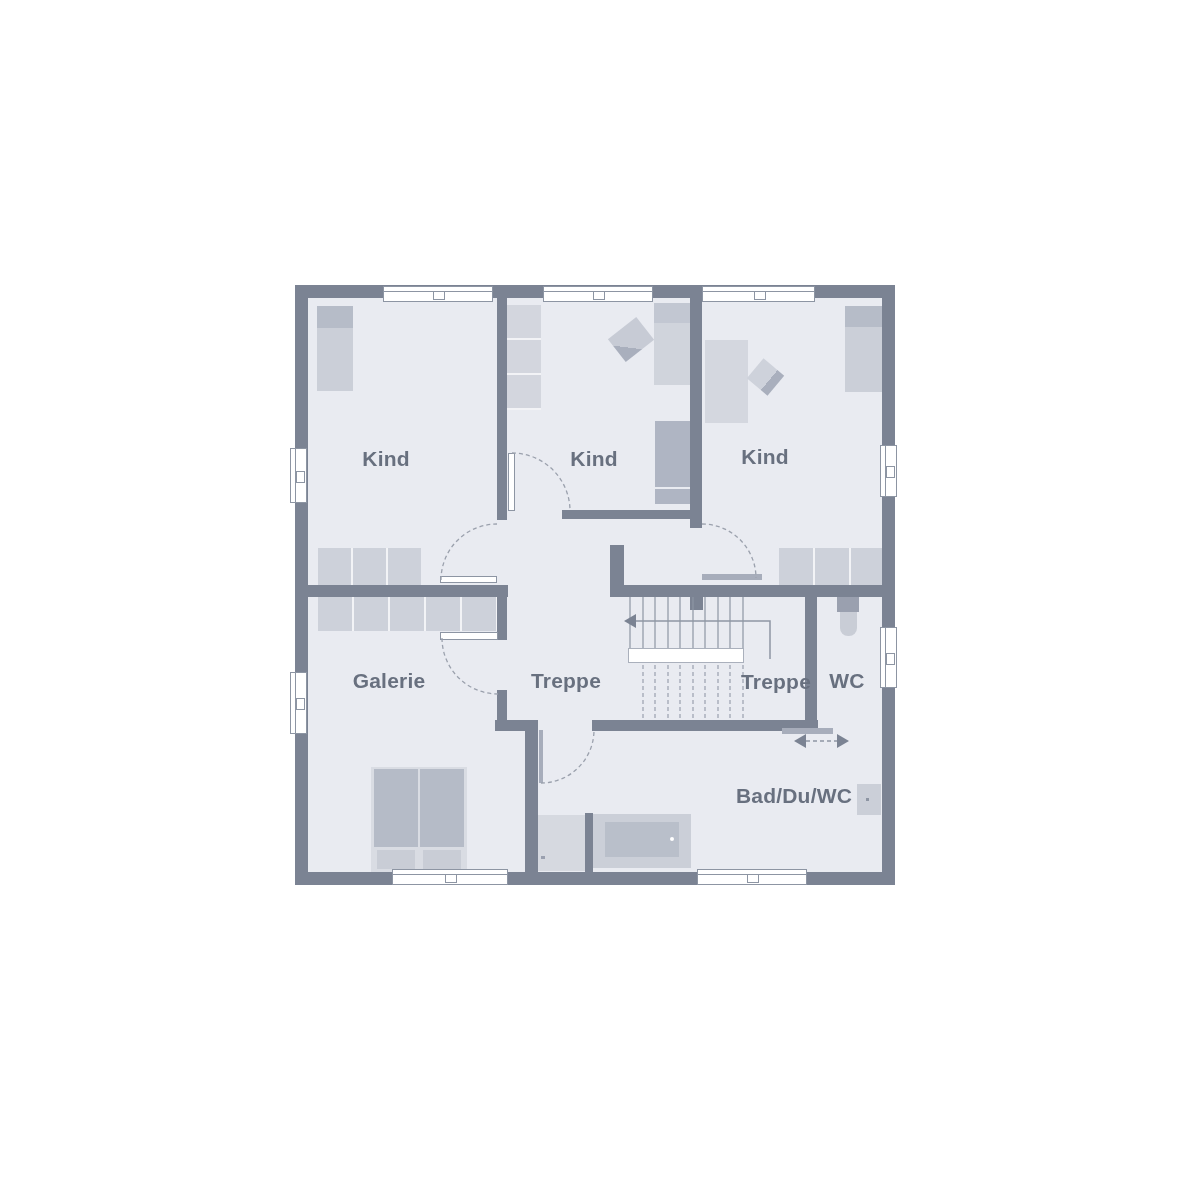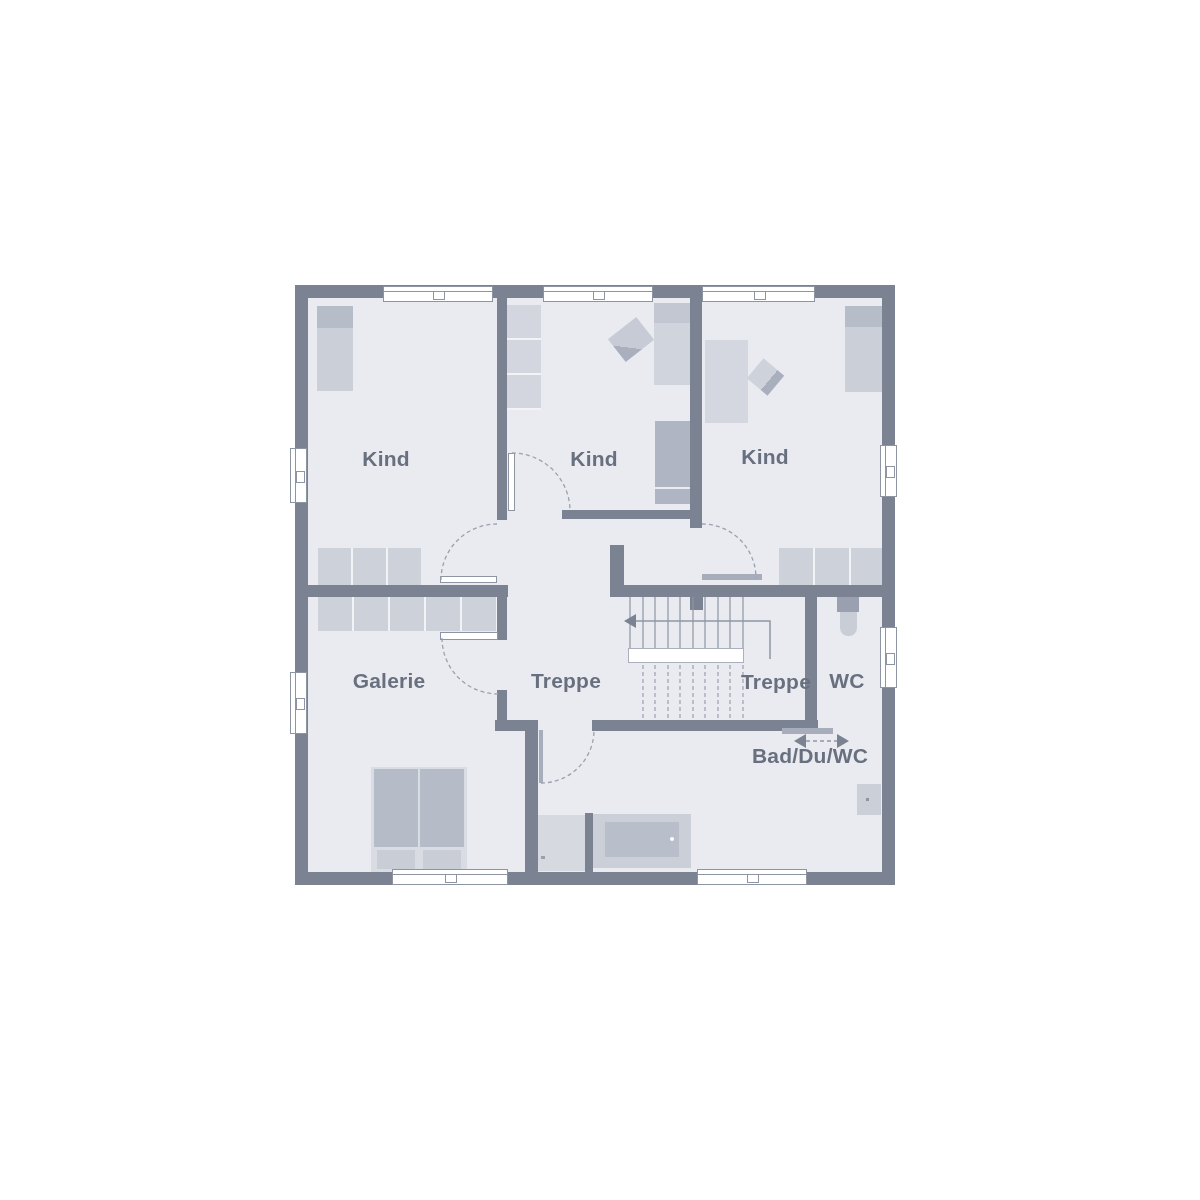--- a/index.html
+++ b/index.html
@@ -146,15 +146,15 @@
     </g>
   </svg>
 
   <div class="room-label" style="left:386px;top:459px;">Kind</div>
   <div class="room-label" style="left:594px;top:459px;">Kind</div>
   <div class="room-label" style="left:765px;top:457px;">Kind</div>
   <div class="room-label" style="left:389px;top:681px;">Galerie</div>
   <div class="room-label" style="left:566px;top:681px;">Treppe</div>
   <div class="room-label" style="left:776px;top:682px;">Treppe</div>
   <div class="room-label" style="left:847px;top:681px;">WC</div>
-  <div class="room-label" style="left:794px;top:756px;margin-left:16px;">Bad/Du/WC</div>
+  <div class="room-label" style="left:794px;top:796px;">Bad/Du/WC</div>
 
 </div>
 
 </body></html>

